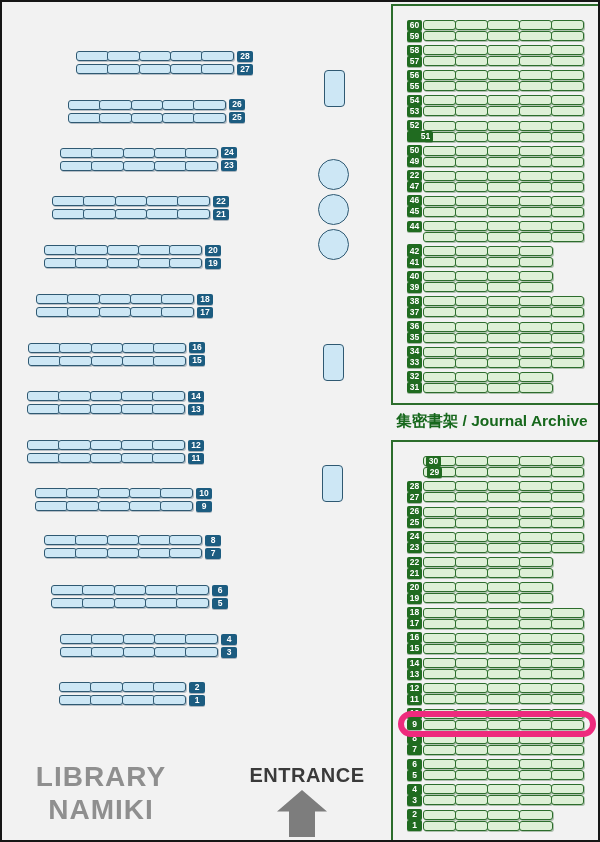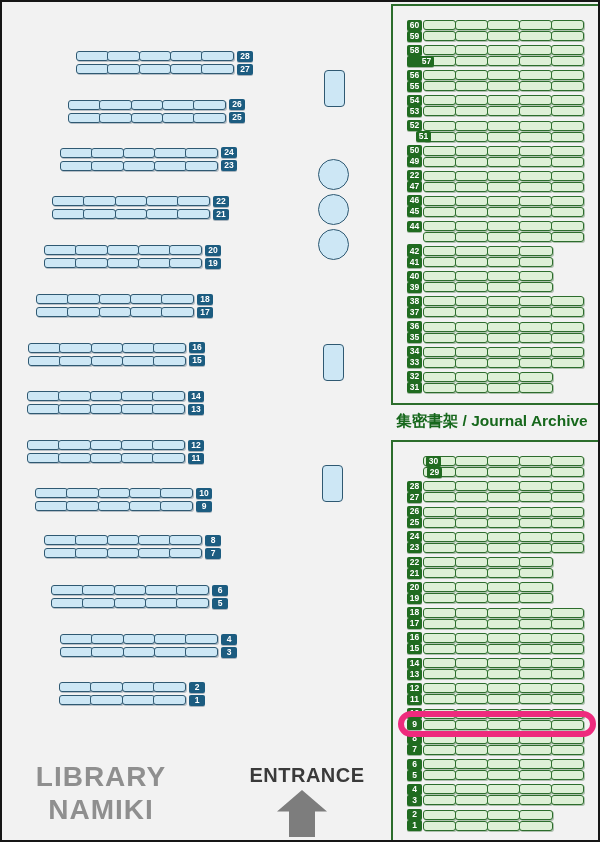--- a/index.html
+++ b/index.html
@@ -297,21 +297,21 @@
       <div class="seg"></div>
     </div>
     <div class="numlabel green" style="left: 405px; top: 42.63px;">58</div>
     <div class="bar green" style="left: 420.5px; top: 54.13px; width: 161.5px;">
       <div class="seg"></div>
       <div class="seg"></div>
       <div class="seg"></div>
       <div class="seg"></div>
       <div class="seg"></div>
     </div>
-    <div class="numlabel green" style="left: 405px; top: 53.63px; padding-left: 12px;">57</div>
+    <div class="numlabel green" style="left: 405px; top: 53.63px;">57</div>
     <div class="bar green" style="left: 420.5px; top: 68.26px; width: 161.5px;">
       <div class="seg"></div>
       <div class="seg"></div>
       <div class="seg"></div>
       <div class="seg"></div>
       <div class="seg"></div>
     </div>
     <div class="numlabel green" style="left: 405px; top: 67.76px;">56</div>
     <div class="bar green" style="left: 420.5px; top: 79.26px; width: 161.5px;">
       <div class="seg"></div>
@@ -345,21 +345,21 @@
       <div class="seg"></div>
     </div>
     <div class="numlabel green" style="left: 405px; top: 118.02px;">52</div>
     <div class="bar green" style="left: 420.5px; top: 129.52px; width: 161.5px;">
       <div class="seg"></div>
       <div class="seg"></div>
       <div class="seg"></div>
       <div class="seg"></div>
       <div class="seg"></div>
     </div>
-    <div class="numlabel green" style="left: 414px; top: 129.02px;">51</div>
+    <div class="numlabel green" style="left: 405px; top: 129.02px; padding-left: 11px;">51</div>
     <div class="bar green" style="left: 420.5px; top: 143.65px; width: 161.5px;">
       <div class="seg"></div>
       <div class="seg"></div>
       <div class="seg"></div>
       <div class="seg"></div>
       <div class="seg"></div>
     </div>
     <div class="numlabel green" style="left: 405px; top: 143.15px;">50</div>
     <div class="bar green" style="left: 420.5px; top: 154.65px; width: 161.5px;">
       <div class="seg"></div>

